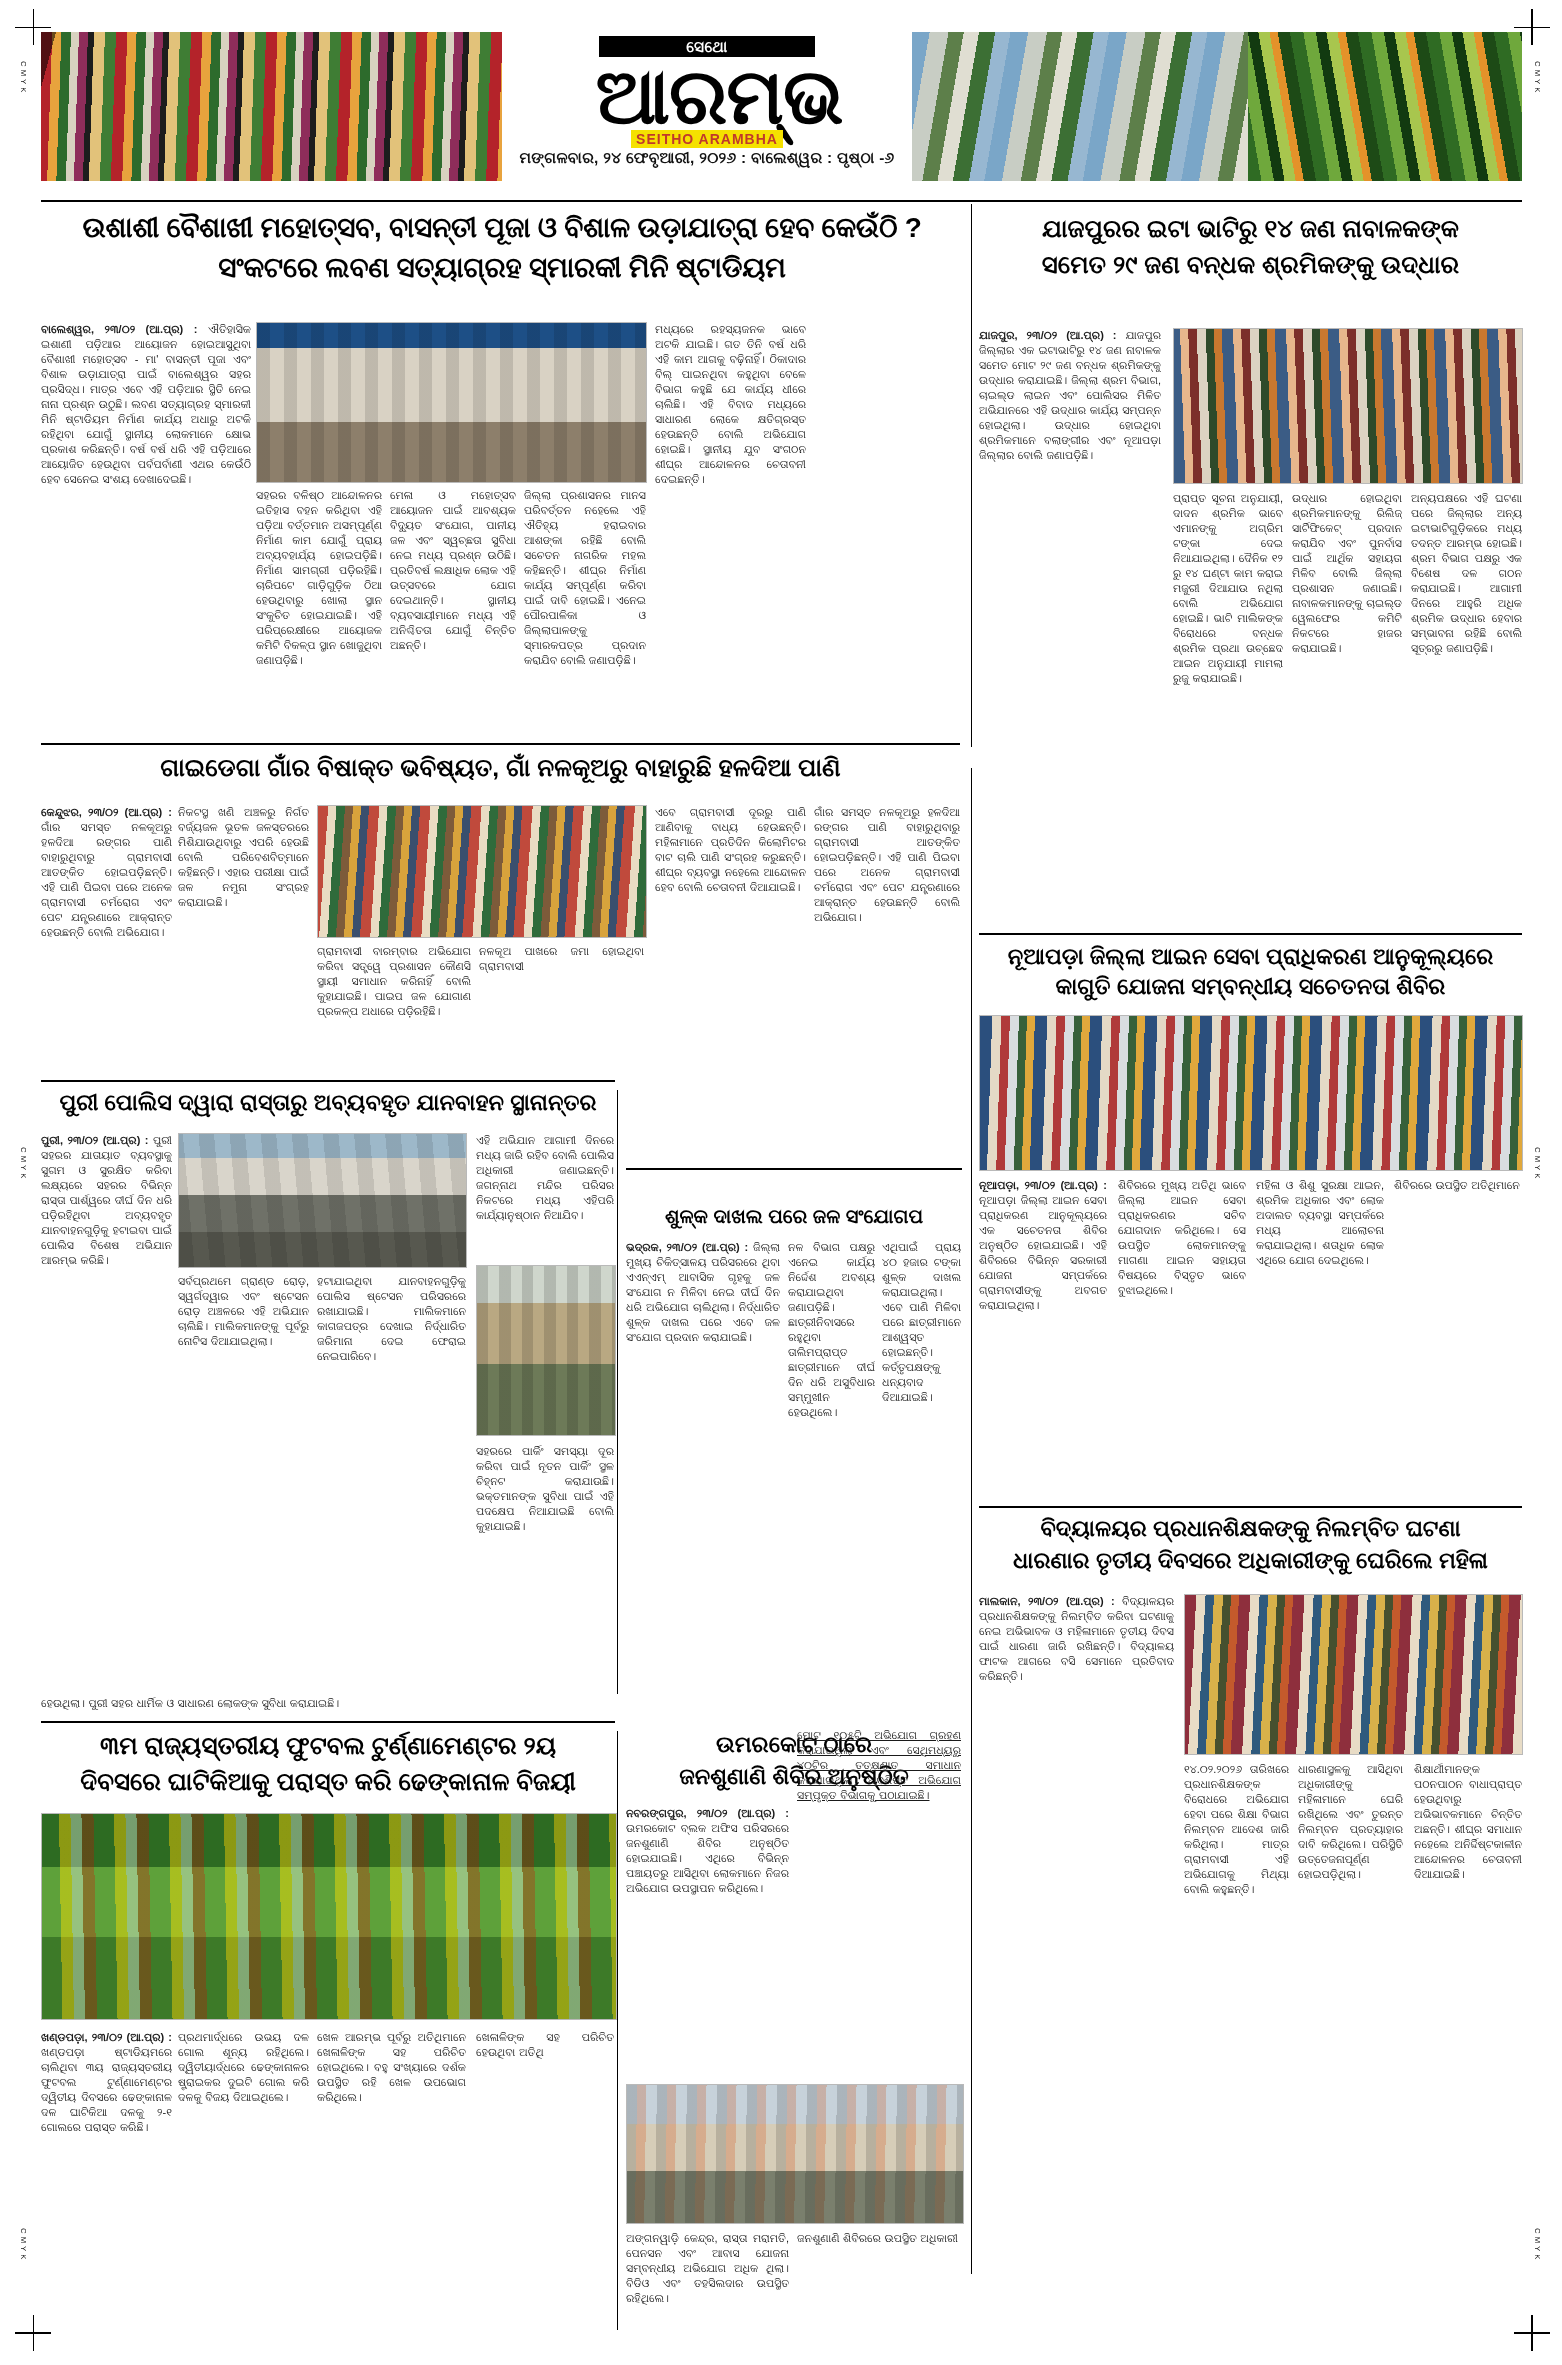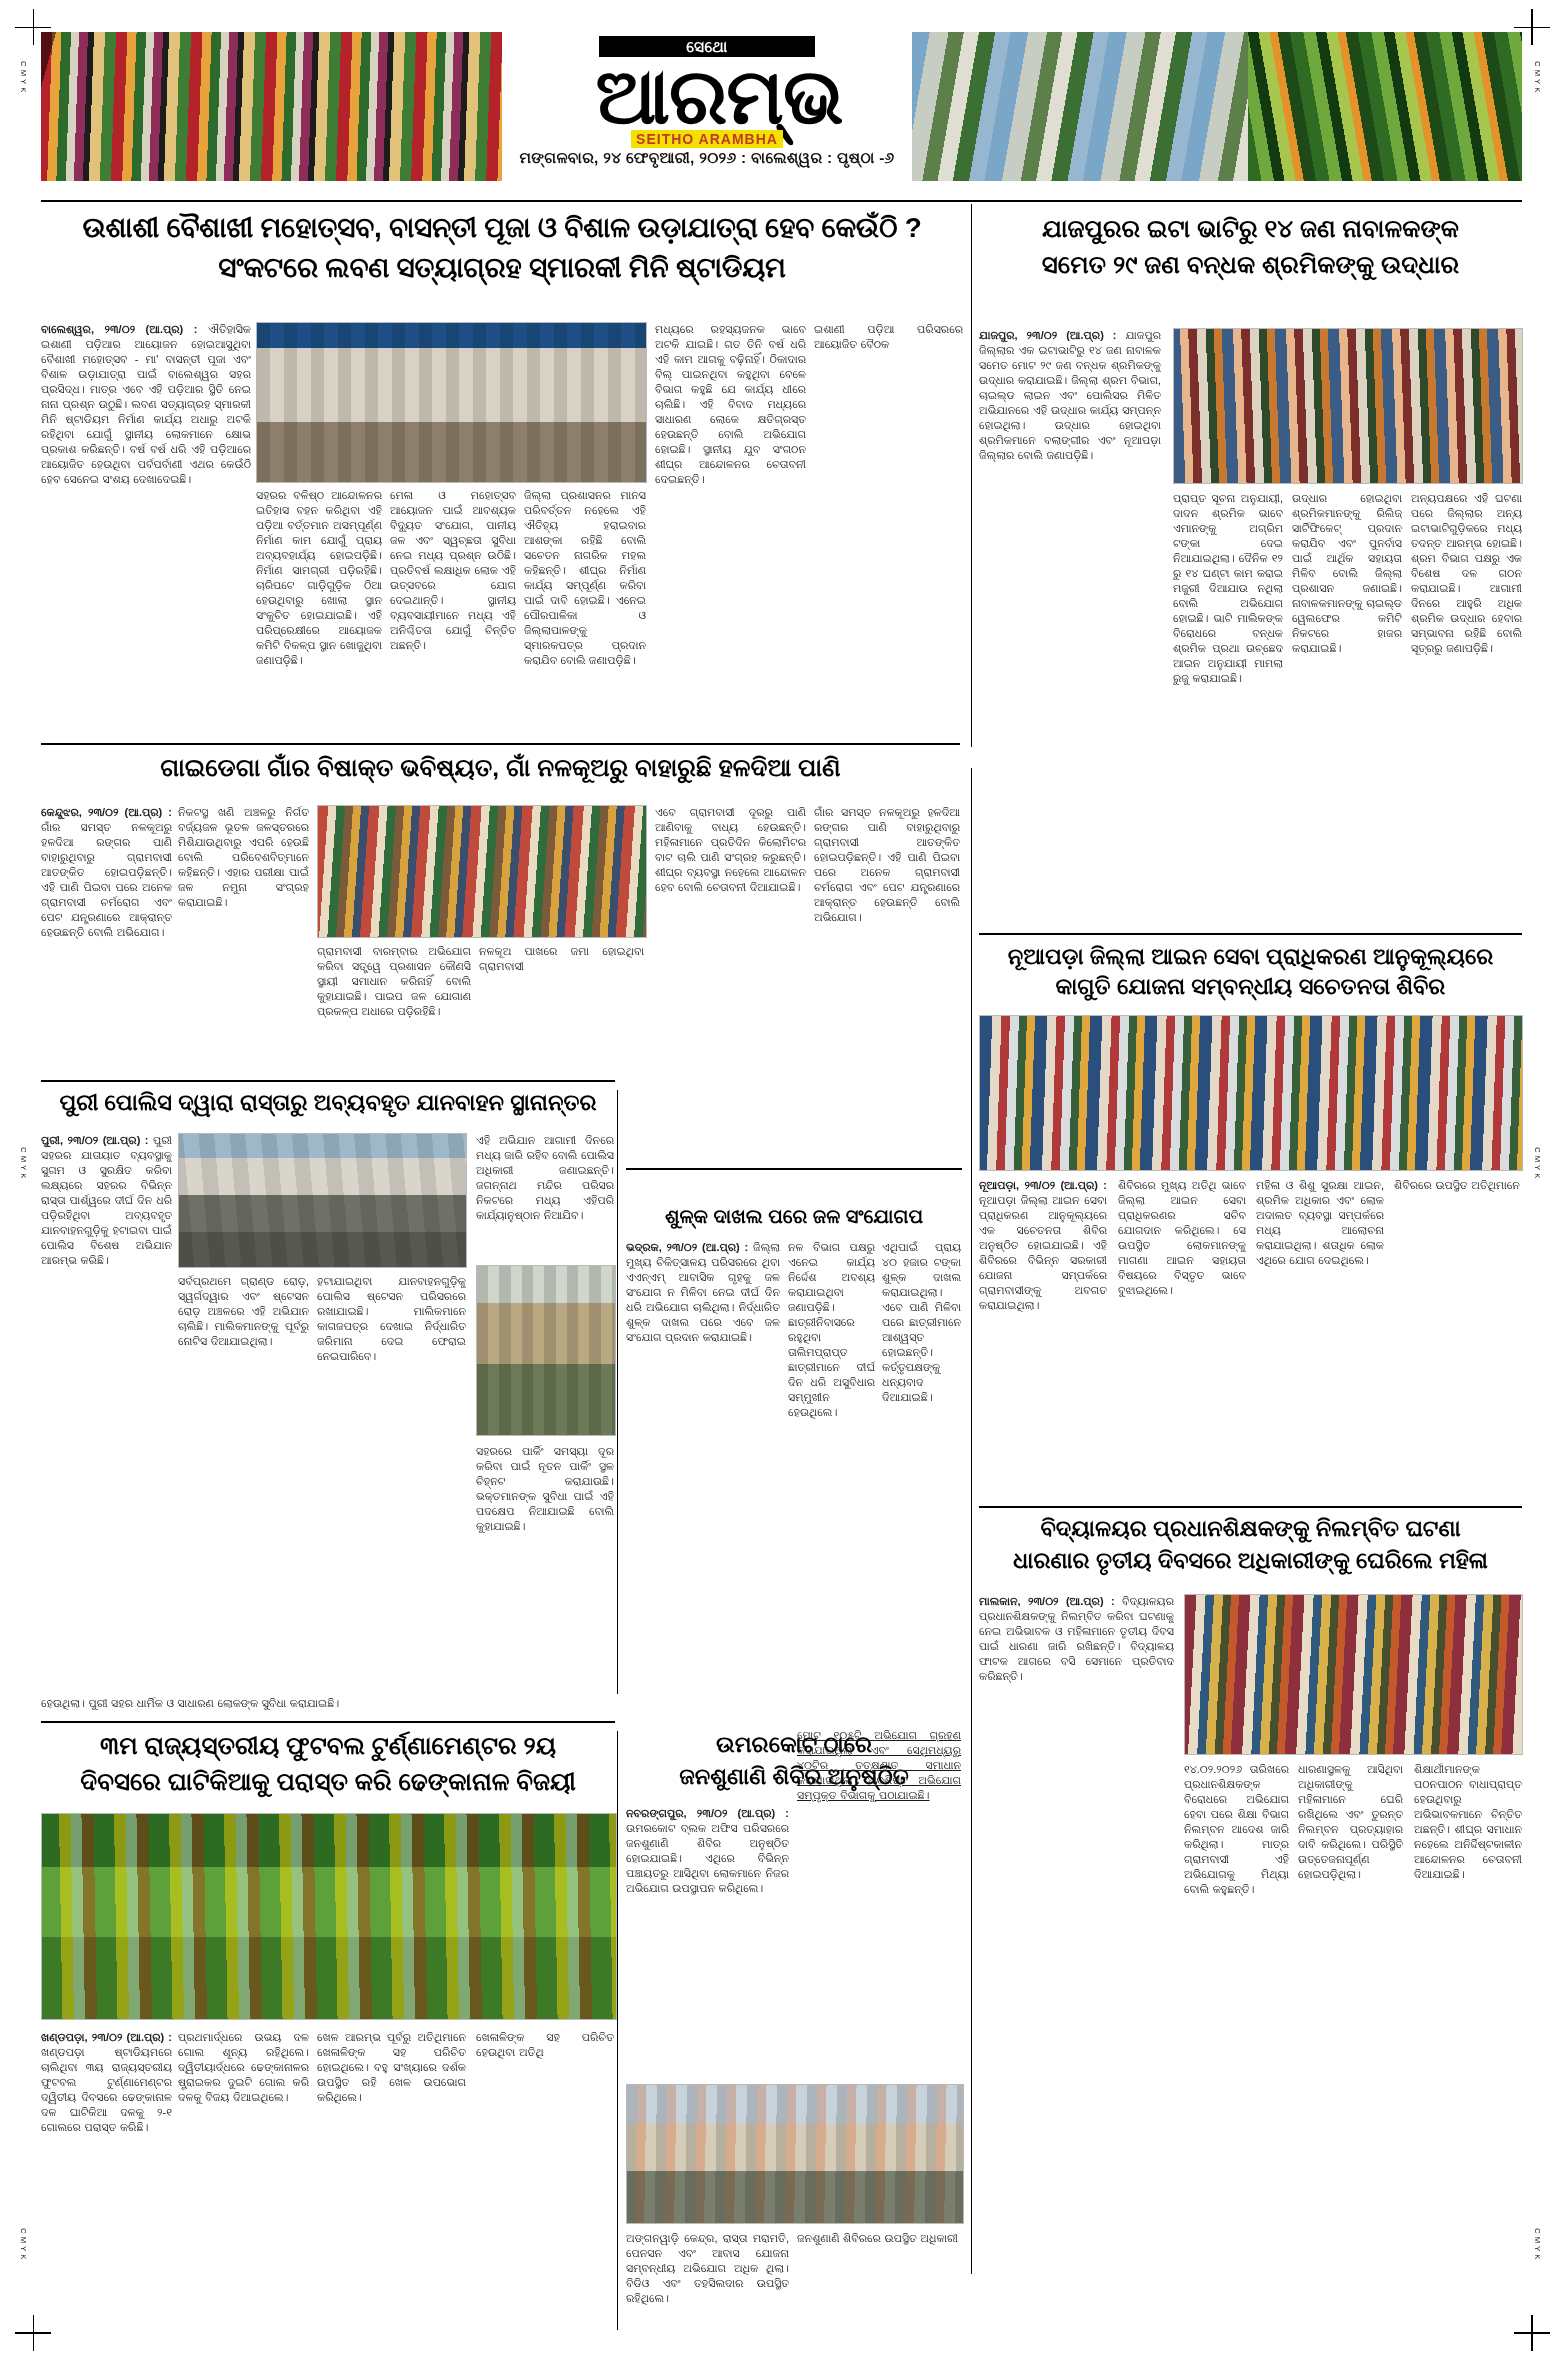--- a/index.html
+++ b/index.html
@@ -291,23 +291,20 @@
     <p><span class="byline">ବାଲେଶ୍ୱର, ୨୩/୦୨ (ଆ.ପ୍ର) :</span>
        <span>ଐତିହାସିକ ଇଶାଣୀ ପଡ଼ିଆର ଆୟୋଜନ ହୋଇଆସୁଥିବା ବୈଶାଖୀ ମହୋତ୍ସବ - ମା' ବାସନ୍ତୀ ପୂଜା ଏବଂ ବିଶାଳ ଉଡ଼ାଯାତ୍ରା ପାଇଁ ବାଲେଶ୍ୱର ସହର ପ୍ରସିଦ୍ଧ। ମାତ୍ର ଏବେ ଏହି ପଡ଼ିଆର ସ୍ଥିତି ନେଇ ନାନା ପ୍ରଶ୍ନ ଉଠୁଛି। ଲବଣ ସତ୍ୟାଗ୍ରହ ସ୍ମାରକୀ ମିନି ଷ୍ଟାଡିୟମ ନିର୍ମାଣ କାର୍ଯ୍ୟ ଅଧାରୁ ଅଟକି ରହିଥିବା ଯୋଗୁଁ ସ୍ଥାନୀୟ ଲୋକମାନେ କ୍ଷୋଭ ପ୍ରକାଶ କରିଛନ୍ତି। ବର୍ଷ ବର୍ଷ ଧରି ଏହି ପଡ଼ିଆରେ ଆୟୋଜିତ ହେଉଥିବା ପର୍ବପର୍ବାଣୀ ଏଥର କେଉଁଠି ହେବ ସେନେଇ ସଂଶୟ ଦେଖାଦେଇଛି।</span></p>
   </div>
 
   <div class="photo ph-meeting" style="left:256px; top:322px; width:389px; height:159px;"></div>
 
   <div class="body-col" style="left:256px; top:488px; width:126px; height:246px;">ସହରର ବଳିଷ୍ଠ ଆନ୍ଦୋଳନର ଇତିହାସ ବହନ କରିଥିବା ଏହି ପଡ଼ିଆ ବର୍ତ୍ତମାନ ଅସମ୍ପୂର୍ଣ୍ଣ ନିର୍ମାଣ କାମ ଯୋଗୁଁ ପ୍ରାୟ ଅବ୍ୟବହାର୍ଯ୍ୟ ହୋଇପଡ଼ିଛି। ନିର୍ମାଣ ସାମଗ୍ରୀ ପଡ଼ିରହିଛି। ଚାରିପଟେ ଗାଡ଼ିଗୁଡ଼ିକ ଠିଆ ହେଉଥିବାରୁ ଖୋଲା ସ୍ଥାନ ସଂକୁଚିତ ହୋଇଯାଇଛି। ଏହି ପରିପ୍ରେକ୍ଷୀରେ ଆୟୋଜକ କମିଟି ବିକଳ୍ପ ସ୍ଥାନ ଖୋଜୁଥିବା ଜଣାପଡ଼ିଛି।</div>
   <div class="body-col" style="left:390px; top:488px; width:126px; height:246px;">ମେଳା ଓ ମହୋତ୍ସବ ଆୟୋଜନ ପାଇଁ ଆବଶ୍ୟକ ବିଦ୍ୟୁତ ସଂଯୋଗ, ପାନୀୟ ଜଳ ଏବଂ ସ୍ୱଚ୍ଛତା ସୁବିଧା ନେଇ ମଧ୍ୟ ପ୍ରଶ୍ନ ଉଠିଛି। ପ୍ରତିବର୍ଷ ଲକ୍ଷାଧିକ ଲୋକ ଏହି ଉତ୍ସବରେ ଯୋଗ ଦେଇଥାନ୍ତି। ସ୍ଥାନୀୟ ବ୍ୟବସାୟୀମାନେ ମଧ୍ୟ ଏହି ଅନିଶ୍ଚିତତା ଯୋଗୁଁ ଚିନ୍ତିତ ଅଛନ୍ତି।</div>
   <div class="body-col" style="left:524px; top:488px; width:122px; height:246px;font-family:Liberation Serif, serif;">ଜିଲ୍ଲା ପ୍ରଶାସନର ମାନସ ପରିବର୍ତ୍ତନ ନହେଲେ ଏହି ଐତିହ୍ୟ ହରାଇବାର ଆଶଙ୍କା ରହିଛି ବୋଲି ସଚେତନ ନାଗରିକ ମହଲ କହିଛନ୍ତି। ଶୀଘ୍ର ନିର୍ମାଣ କାର୍ଯ୍ୟ ସମ୍ପୂର୍ଣ୍ଣ କରିବା ପାଇଁ ଦାବି ହୋଇଛି। ଏନେଇ ପୌରପାଳିକା ଓ ଜିଲ୍ଲାପାଳଙ୍କୁ ସ୍ମାରକପତ୍ର ପ୍ରଦାନ କରାଯିବ ବୋଲି ଜଣାପଡ଼ିଛି।</div>
   <div class="body-col" style="left:655px; top:322px; width:151px; height:410px;">ମଧ୍ୟରେ ରହସ୍ୟଜନକ ଭାବେ ଅଟକି ଯାଇଛି। ଗତ ତିନି ବର୍ଷ ଧରି ଏହି କାମ ଆଗକୁ ବଢ଼ିନାହିଁ। ଠିକାଦାର ବିଲ୍ ପାଇନଥିବା କହୁଥିବା ବେଳେ ବିଭାଗ କହୁଛି ଯେ କାର୍ଯ୍ୟ ଧୀରେ ଚାଲିଛି। ଏହି ବିବାଦ ମଧ୍ୟରେ ସାଧାରଣ ଲୋକେ କ୍ଷତିଗ୍ରସ୍ତ ହେଉଛନ୍ତି ବୋଲି ଅଭିଯୋଗ ହୋଇଛି। ସ୍ଥାନୀୟ ଯୁବ ସଂଗଠନ ଶୀଘ୍ର ଆନ୍ଦୋଳନର ଚେତାବନୀ ଦେଇଛନ୍ତି।</div>
-  <div class="body-col" style="left:814px; top:322px; width:149px; height:410px;">
-    <p>ଇଶାଣୀ ପଡ଼ିଆ ପରିସରରେ ଆୟୋଜିତ ବୈଠକ</p>
-  </div>
 
   <div class="headline hl-lg" style="left:979px; top:214px; width:543px;">ଯାଜପୁରର ଇଟା ଭାଟିରୁ ୧୪ ଜଣ ନାବାଳକଙ୍କ</div>
   <div class="headline hl-lg" style="left:979px; top:250px; width:543px;">ସମେତ ୨୯ ଜଣ ବନ୍ଧକ ଶ୍ରମିକଙ୍କୁ ଉଦ୍ଧାର</div>
 
   <div class="body-col" style="left:979px; top:328px; width:182px; height:615px;">
     <p><span class="byline">ଯାଜପୁର, ୨୩/୦୨ (ଆ.ପ୍ର) :</span>
        <span>ଯାଜପୁର ଜିଲ୍ଲାର ଏକ ଇଟାଭାଟିରୁ ୧୪ ଜଣ ନାବାଳକ ସମେତ ମୋଟ ୨୯ ଜଣ ବନ୍ଧକ ଶ୍ରମିକଙ୍କୁ ଉଦ୍ଧାର କରାଯାଇଛି। ଜିଲ୍ଲା ଶ୍ରମ ବିଭାଗ, ଚାଇଲ୍ଡ ଲାଇନ ଏବଂ ପୋଲିସର ମିଳିତ ଅଭିଯାନରେ ଏହି ଉଦ୍ଧାର କାର୍ଯ୍ୟ ସମ୍ପନ୍ନ ହୋଇଥିଲା। ଉଦ୍ଧାର ହୋଇଥିବା ଶ୍ରମିକମାନେ ବଲାଙ୍ଗୀର ଏବଂ ନୂଆପଡ଼ା ଜିଲ୍ଲାର ବୋଲି ଜଣାପଡ଼ିଛି।</span></p>
   </div>
 
   <div class="photo ph-workers" style="left:1173px; top:328px; width:348px; height:154px;"></div>

